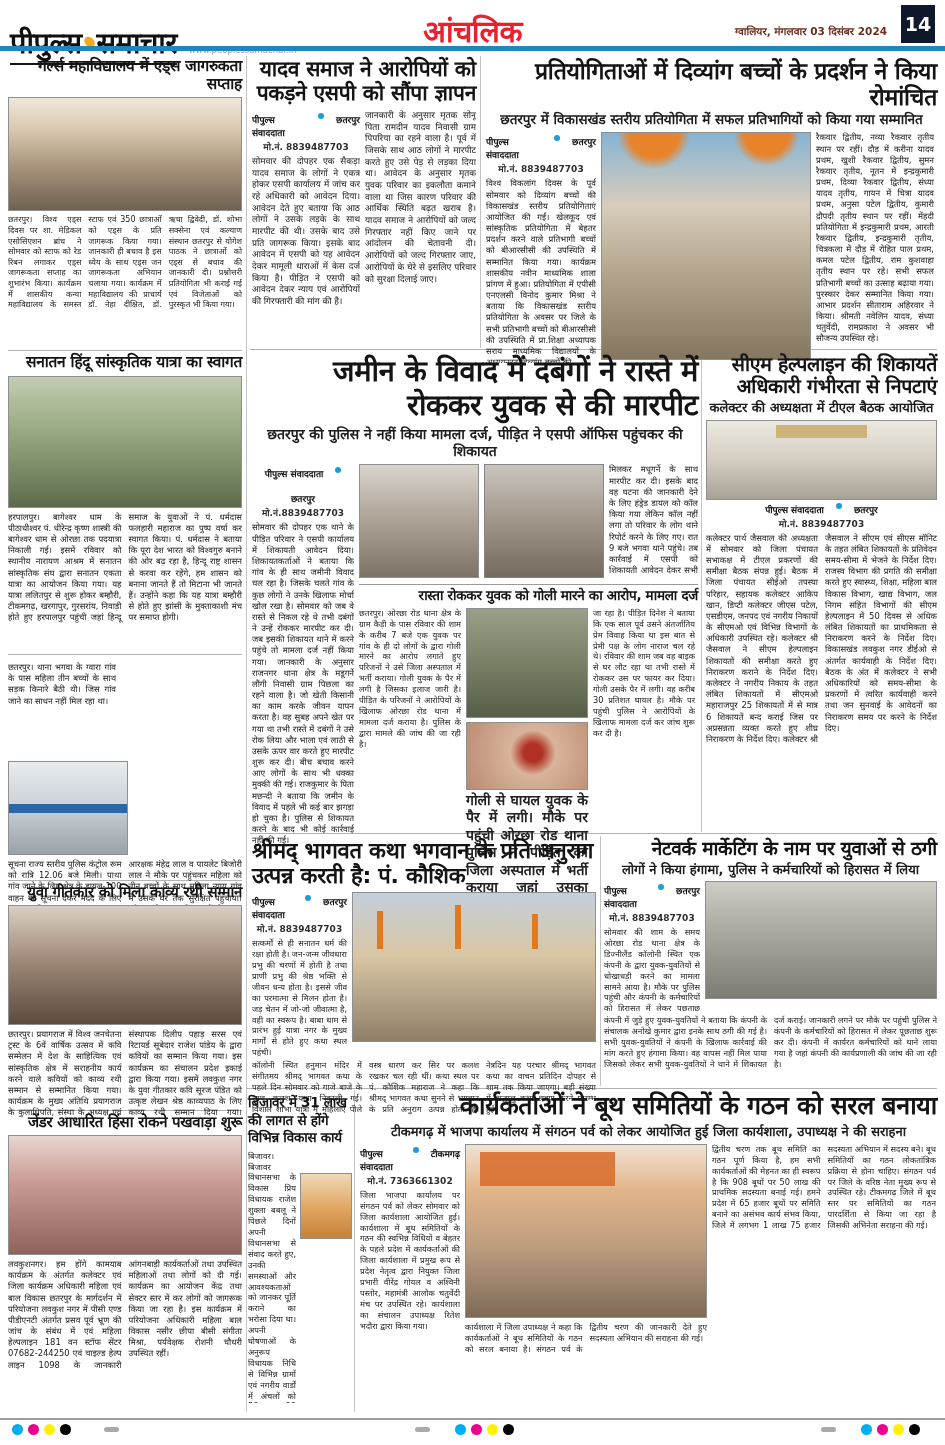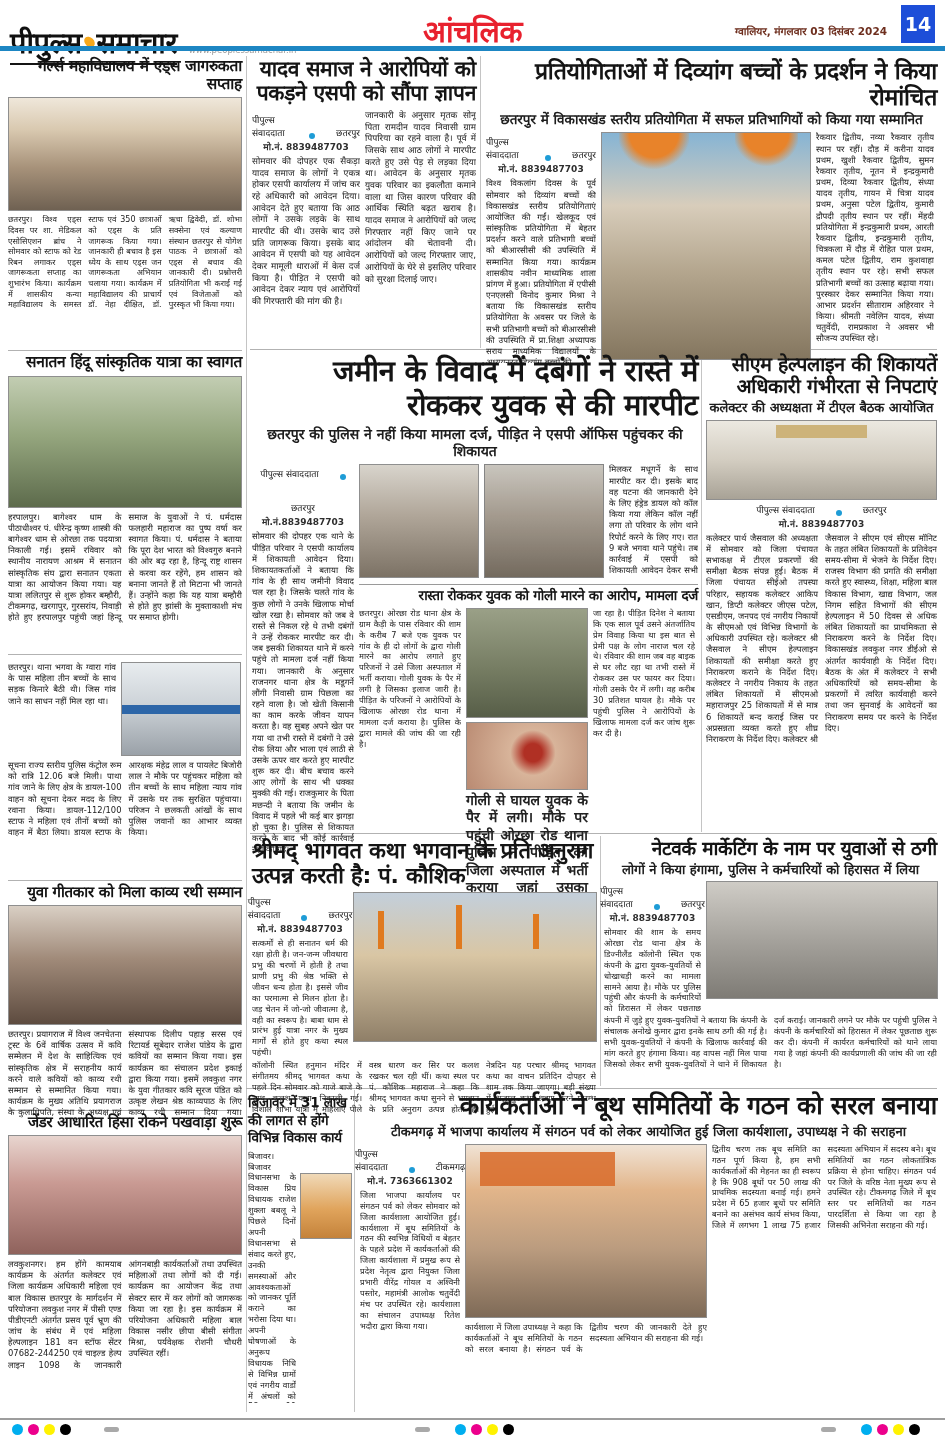--- a/index.html
+++ b/index.html
@@ -1,37 +1,37 @@
 <!DOCTYPE html>
 <html><head>
 <meta charset="utf-8">
 <style>
   html,body{margin:0;padding:0;background:#dcdcdc;font-family:"DejaVu Sans","Liberation Sans",sans-serif;}
   #page{position:relative;width:945px;height:1445px;margin:0 auto;background:#ffffff;overflow:hidden;}
   .abs{position:absolute;}
   .hl{font-weight:700;color:#141414;text-align:right;line-height:1.14;letter-spacing:-0.3px;}
   .sub{font-weight:700;color:#1d1d1d;text-align:center;line-height:1.18;}
-  .byl{font-weight:400;font-size:9px;color:#111;display:flex;align-items:flex-end;justify-content:center;gap:21px;margin:3px 0 1px;}
+  .byl{font-weight:700;font-size:9px;color:#111;display:flex;align-items:flex-start;justify-content:center;gap:12px;margin:3px 0 1px;}
   .dot{width:6px;height:6px;border-radius:50%;background:#1e9cd6;display:inline-block;flex:0 0 auto;}
   .phone{font-weight:700;font-size:9px;color:#2e2e2e;text-align:center;margin-bottom:3px;}
   .body{font-size:8.4px;line-height:1.33;color:#1b1b1b;text-align:justify;overflow:hidden;}
   .c2{column-count:2;column-gap:7px;}
   .c3{column-count:3;column-gap:7px;}
   .row{display:flex;gap:5px;}
   .photo{position:relative;overflow:hidden;border:1px solid #8f8f8f;flex:0 0 auto;}
   .cap{font-size:14px;font-weight:700;color:#222;line-height:1.25;margin-top:2px;text-align:justify;}
   .vr{position:absolute;width:1px;background:#c4c4c4;}
   .hr{position:absolute;height:1px;background:#b2b2b2;}
   
   .logo{display:inline-flex;align-items:center;font-weight:900;font-size:29px;color:#101010;letter-spacing:-0.5px;border-bottom:2px solid #141414;padding-bottom:2px;}
   .logo-dot{width:9px;height:12px;background:#f7a81c;border-radius:50% 50% 50% 0;transform:rotate(-45deg);display:inline-block;margin:0 3px;}
   .site{font-size:8.5px;color:#9a9a9a;margin-left:7px;}
   .section-title{font-weight:900;font-size:30px;color:#e8212e;letter-spacing:-0.5px;}
   .dateline{font-weight:700;font-size:10.5px;color:#6e2f1f;}
-  .pagebox{width:34px;height:38px;background:#1d4ed8;color:#fff;font-weight:700;font-size:19px;display:flex;align-items:center;justify-content:center;}
+  .pagebox{width:34px;height:38px;background:#0f172a;color:#fff;font-weight:700;font-size:19px;display:flex;align-items:center;justify-content:center;}
   .bluebar{position:absolute;left:0;top:46px;width:945px;height:5px;background:#1d86c3;}
   
   .ph-aids{background:linear-gradient(180deg,#efe7da 0%,#d9c9b0 28%,#a7927a 62%,#6f6152 100%);}
   .ph-sanatan{background:linear-gradient(180deg,#c2cdb2 0%,#95a67e 45%,#5d6b4c 100%);}
   .ph-dial{background:linear-gradient(180deg,#e8ecef 0%,#cdd3d8 45%,#9aa1a8 100%);}
   .ph-geet{background:linear-gradient(180deg,#d9cfc4 0%,#a08a79 45%,#5d4b3f 100%);}
   .ph-gender{background:linear-gradient(180deg,#e8d5cf 0%,#c99a93 40%,#8f625c 100%);}
   .ph-prati{background:linear-gradient(180deg,#86b4d4 0%,#d8cdbb 32%,#b3a58d 62%,#84765f 100%);}
   .ph-doc{background:linear-gradient(180deg,#d8d4cc 0%,#b0a699 45%,#7c7265 100%);}
   .ph-inj{background:linear-gradient(180deg,#9aa087 0%,#767d63 55%,#575e48 100%);}
@@ -84,21 +84,21 @@
     <div class="body c3" style="height:160px;margin-top:4px;font-size:8px;">छतरपुर। विश्व एड्स दिवस पर शा. मेडिकल एसोसिएशन ब्रांच ने सोमवार को स्टाफ को रेड रिबन लगाकर एड्स जागरूकता सप्ताह का शुभारंभ किया। कार्यक्रम में शासकीय कन्या महाविद्यालय के समस्त स्टाफ एवं 350 छात्राओं को एड्स के प्रति जागरूक किया गया। जानकारी ही बचाव है इस ध्येय के साथ एड्स जन जागरूकता अभियान चलाया गया। कार्यक्रम में महाविद्यालय की प्राचार्य डॉ. नेहा दीक्षित, डॉ. ऋचा द्विवेदी, डॉ. शोभा सक्सेना एवं कल्याण संस्थान छतरपुर से योगेश पाठक ने छात्राओं को एड्स से बचाव की जानकारी दी। प्रश्नोत्तरी प्रतियोगिता भी कराई गई एवं विजेताओं को पुरस्कृत भी किया गया।</div>
   </div>
 
   <div class="abs" style="left:8px;top:354px;width:234px;">
     <div class="hl" style="font-size:15.5px;">सनातन हिंदू सांस्कृतिक यात्रा का स्वागत</div>
     <div class="photo ph-sanatan" style="width:232px;height:130px;margin-top:4px;"></div>
     <div class="body c2" style="height:138px;margin-top:4px;">हरपालपुर। बागेश्वर धाम के पीठाधीश्वर पं. धीरेन्द्र कृष्ण शास्त्री की बागेश्वर धाम से ओरछा तक पदयात्रा निकाली गई। इसमें रविवार को स्थानीय नारायण आश्रम में सनातन सांस्कृतिक संघ द्वारा सनातन एकता यात्रा का आयोजन किया गया। यह यात्रा ललितपुर से शुरू होकर बम्हौरी, टीकमगढ़, खरगापुर, गुरसरांय, निवाड़ी होते हुए हरपालपुर पहुंची जहां हिन्दू समाज के युवाओं ने पं. धर्मदास फलहारी महाराज का पुष्प वर्षा कर स्वागत किया। पं. धर्मदास ने बताया कि पूरा देश भारत को विश्वगुरु बनाने की ओर बढ़ रहा है, हिन्दू राष्ट्र शासन से करवा कर रहेंगे, हम शासन को बनाना जानते हैं तो मिटाना भी जानते हैं। उन्होंने कहा कि यह यात्रा बम्हौरी से होते हुए झांसी के मुक्ताकाशी मंच पर समाप्त होगी।</div>
   </div>
 
   <div class="abs" style="left:8px;top:658px;width:234px;">
-    <div class="row" style="margin-top:4px;">
+    <div class="row" style="margin-top:4px;flex-direction:column;">
       <div class="body" style="width:108px;height:94px;">छतरपुर। थाना भगवा के ग्वारा गांव के पास महिला तीन बच्चों के साथ सड़क किनारे बैठी थी। जिस गांव जाने का साधन नहीं मिल रहा था।</div>
       <div class="photo ph-dial" style="width:118px;height:92px;">
         <div style="position:absolute;left:0;top:46%;width:100%;height:9px;background:#2d66a8;"></div>
       </div>
     </div>
     <div class="body c2" style="height:100px;margin-top:4px;">सूचना राज्य स्तरीय पुलिस कंट्रोल रूम को रात्रि 12.06 बजे मिली। पाथा गांव जाने के लिए क्षेत्र के डायल-100 वाहन को सूचना देकर मदद के लिए रवाना किया। डायल-112/100 स्टाफ ने महिला एवं तीनों बच्चों को वाहन में बैठा लिया। डायल स्टाफ के आरक्षक मंहेद्र लाल व पायलेट बिजोरी लाल ने मौके पर पहुंचकर महिला को तीन बच्चों के साथ महिला न्याय गांव में उसके घर तक सुरक्षित पहुंचाया। परिजन ने छलकती आंखों के साथ पुलिस जवानों का आभार व्यक्त किया।</div>
   </div>
 
   <div class="abs" style="left:8px;top:884px;width:234px;">
     <div class="hl" style="font-size:15px;">युवा गीतकार को मिला काव्य रथी सम्मान</div>

